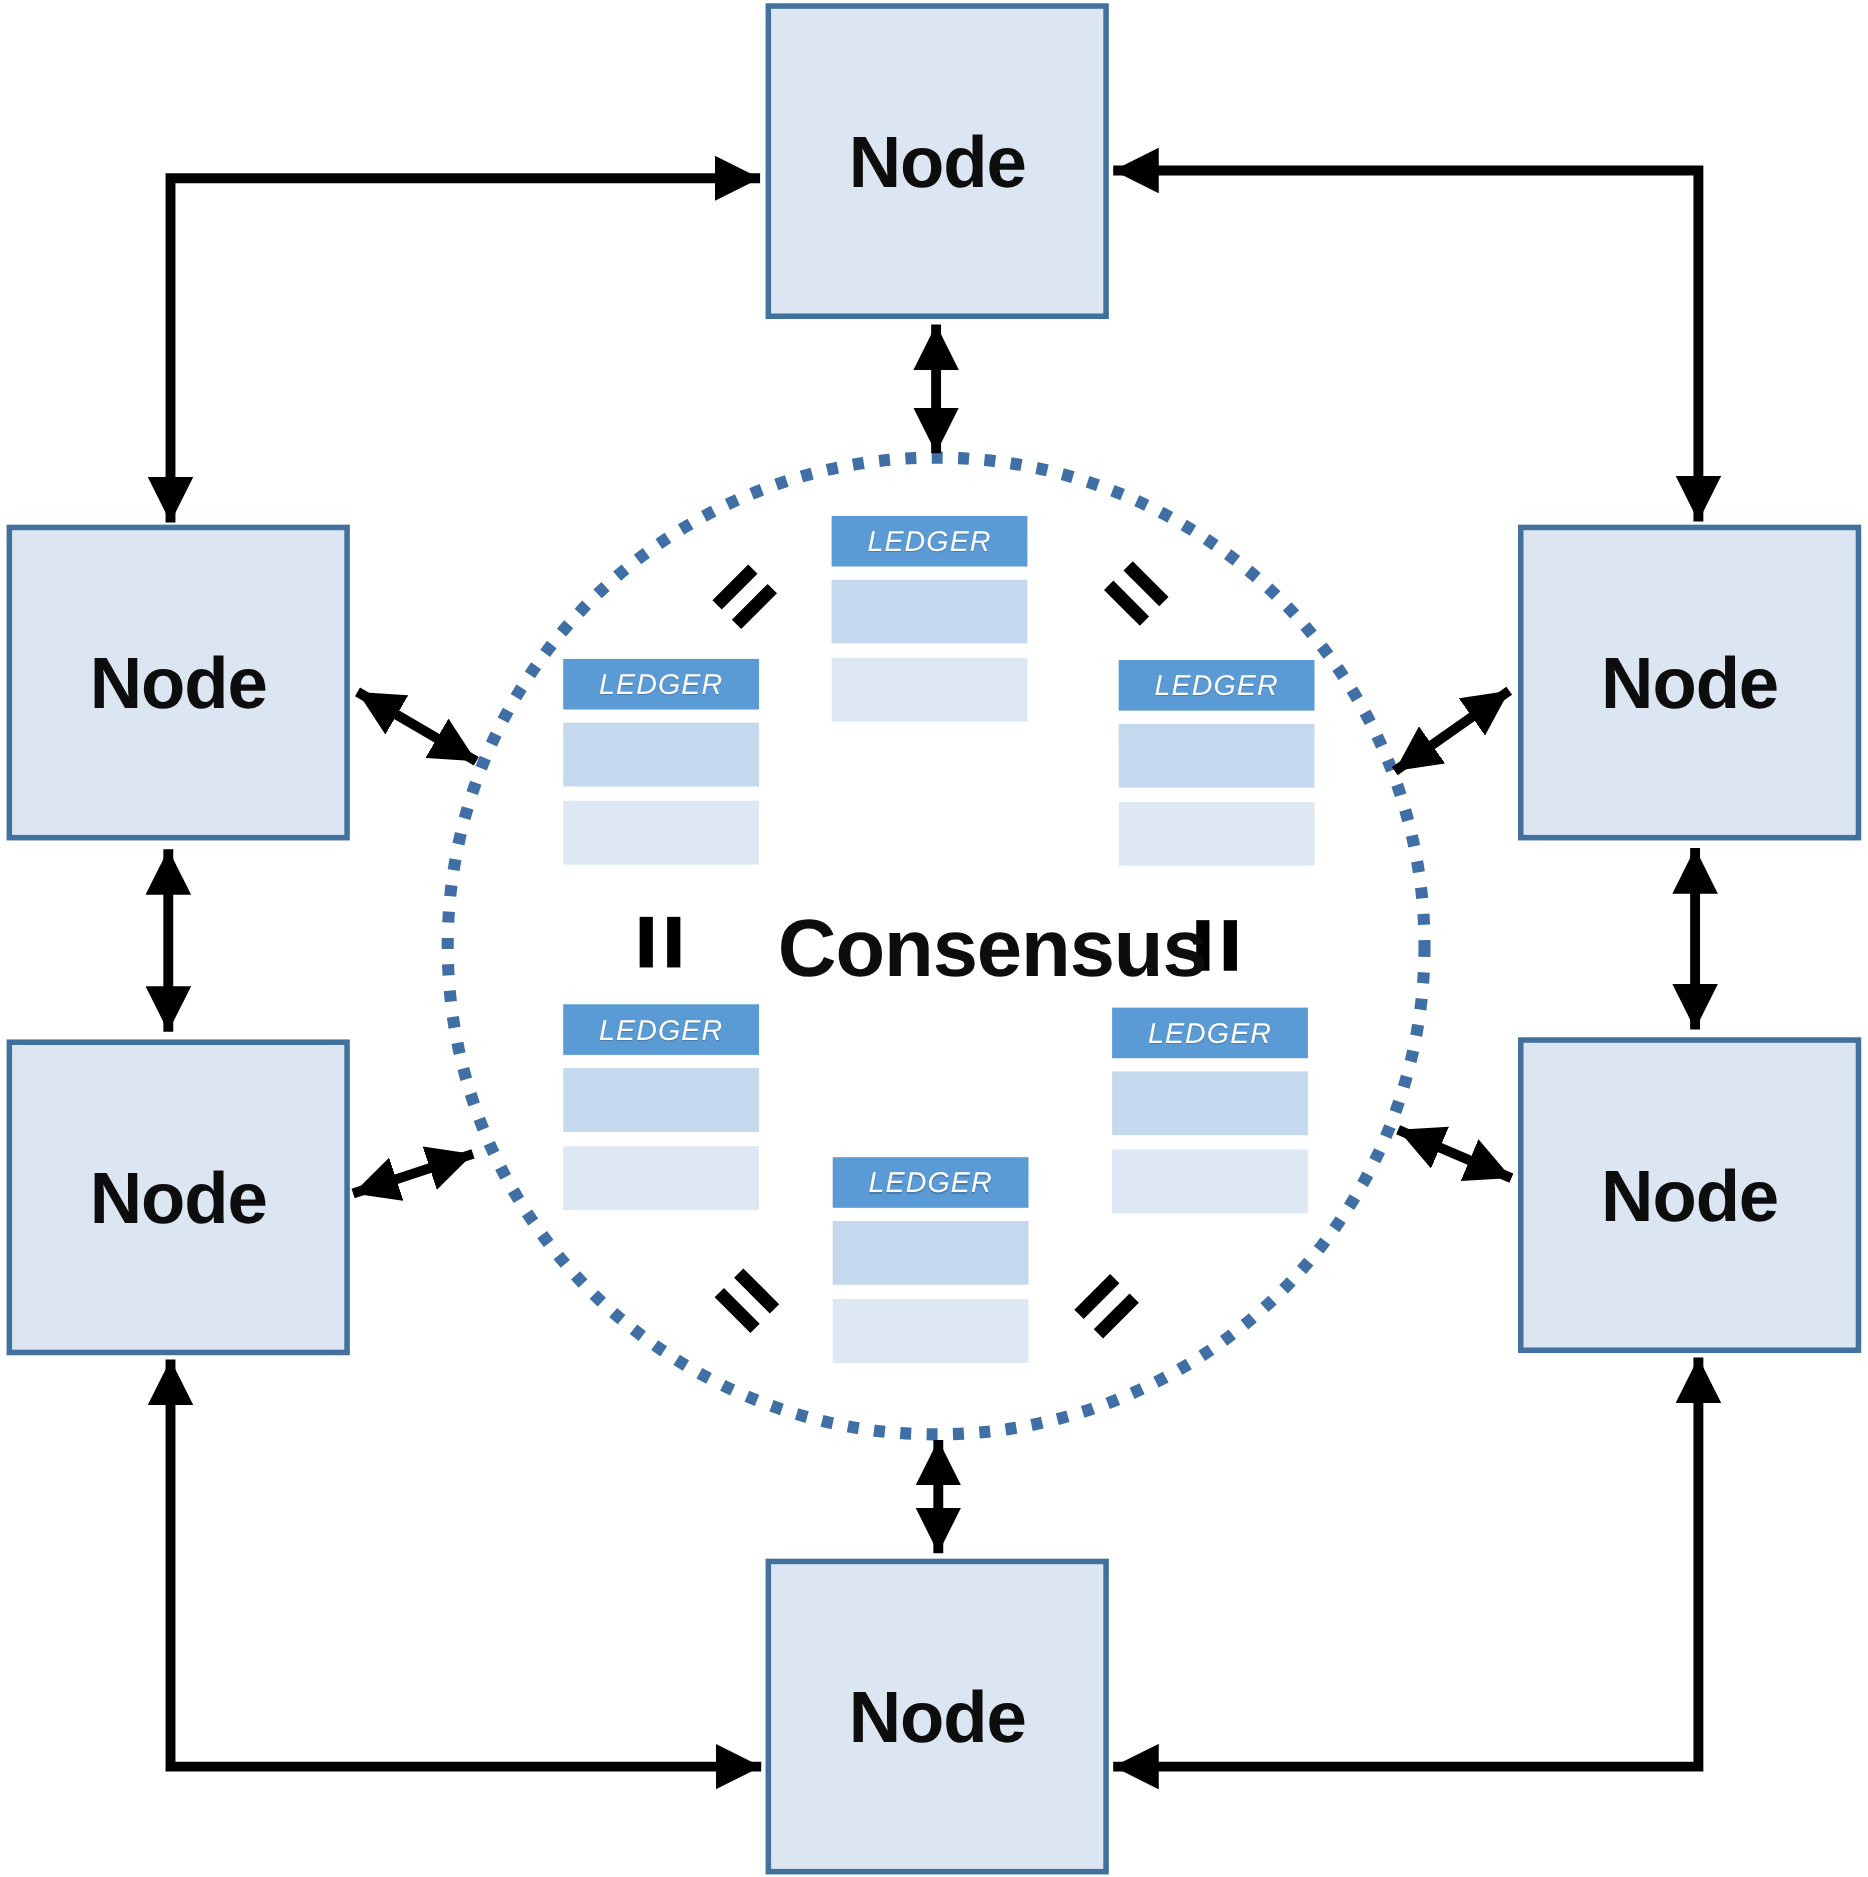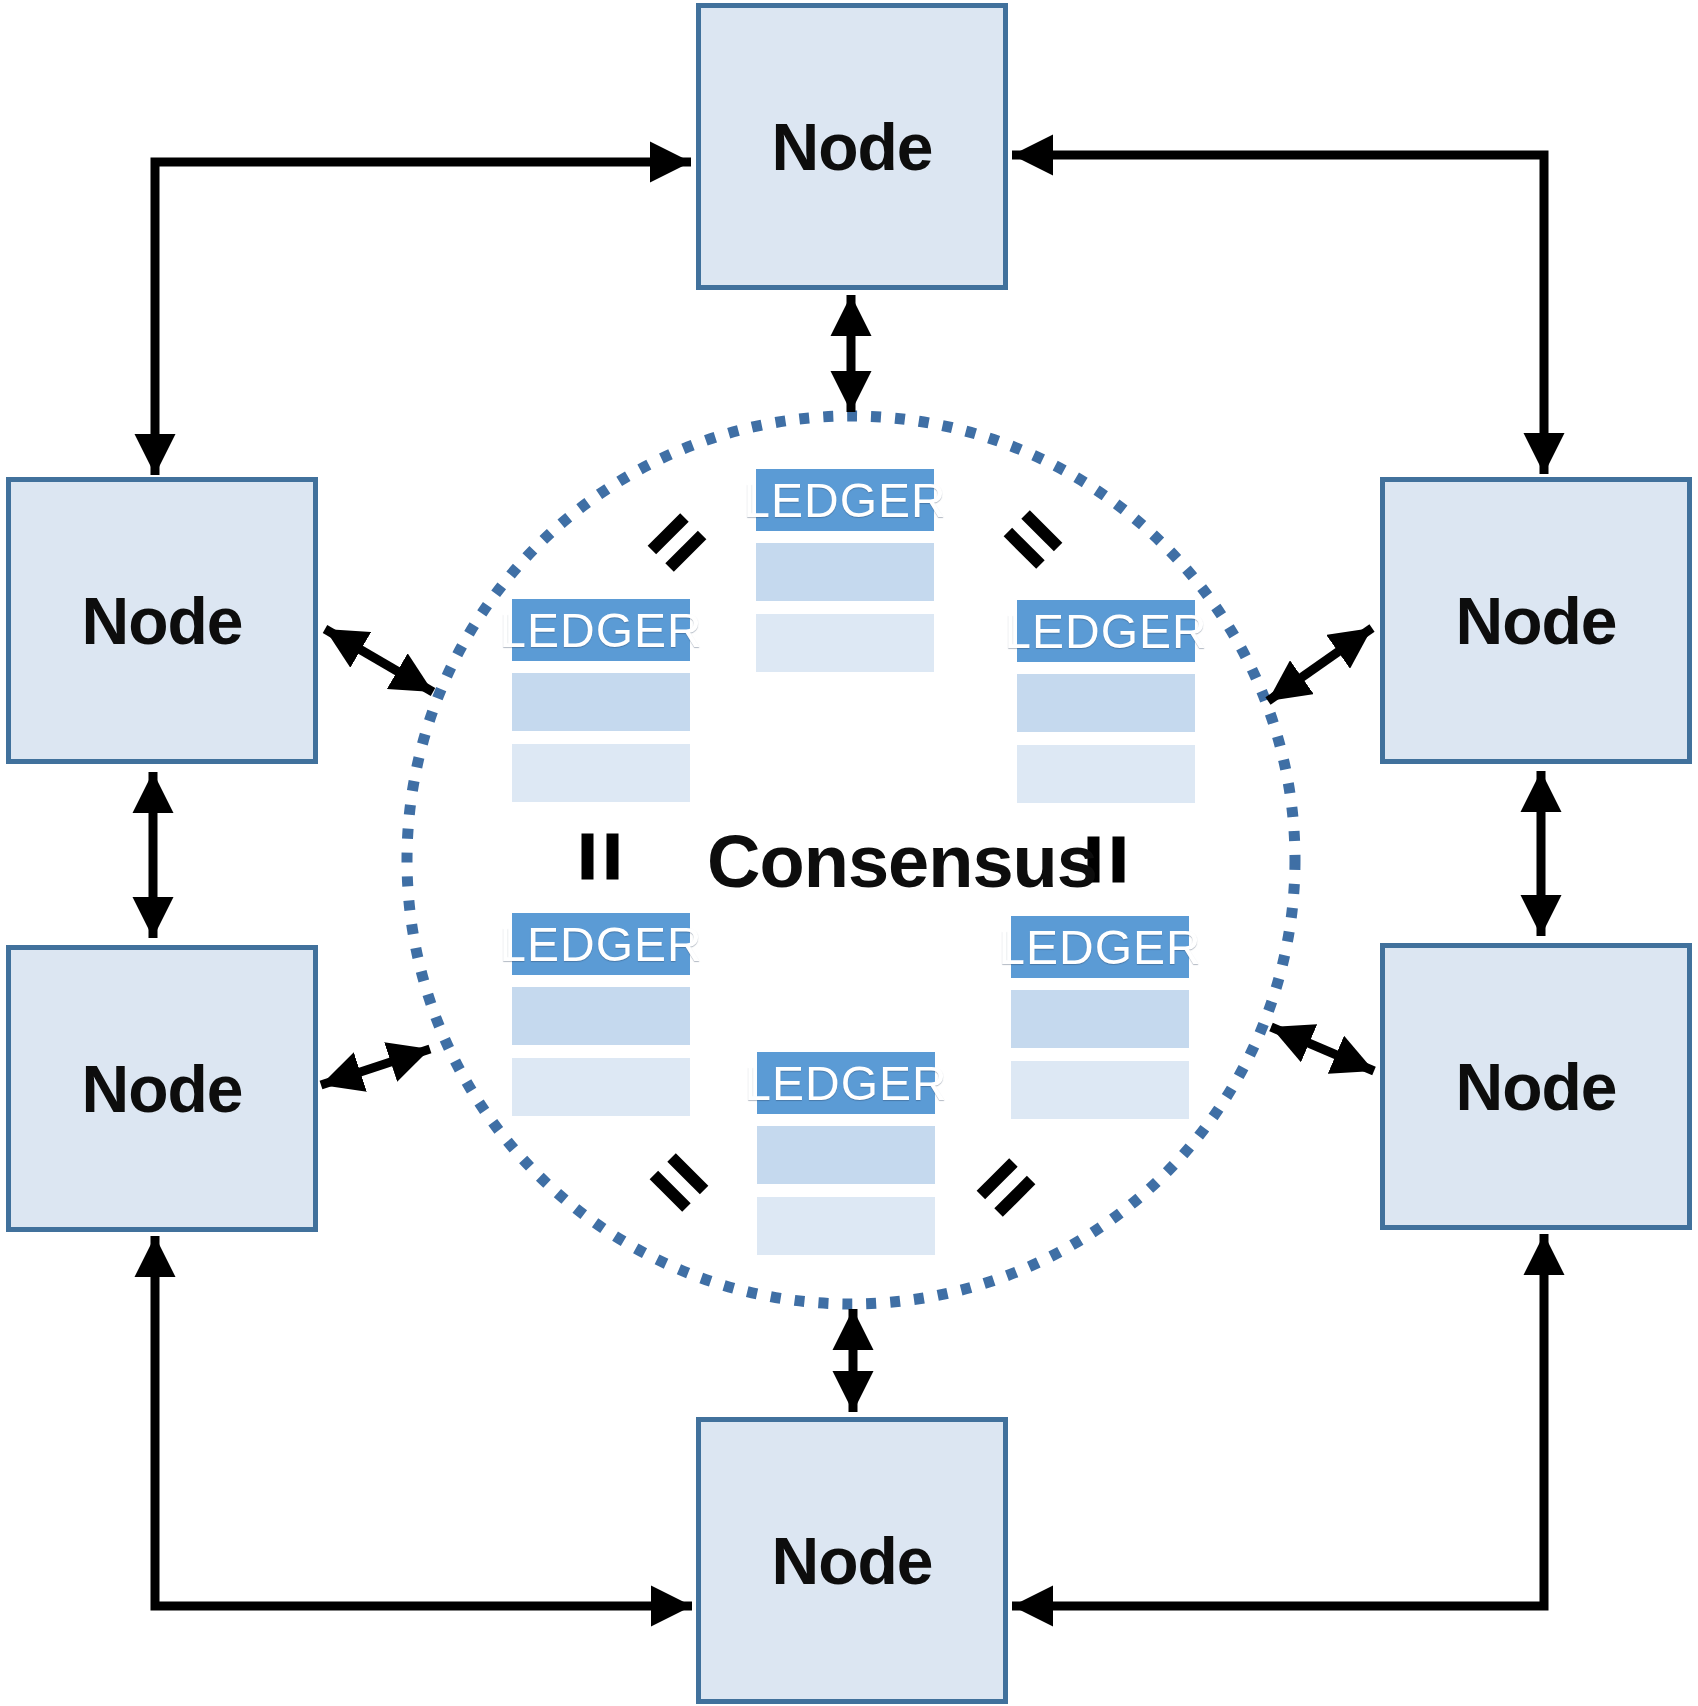--- a/index.html
+++ b/index.html
@@ -18,23 +18,23 @@
   .node span{font-size:66px;font-weight:bold;color:var(--text);letter-spacing:-1px;}
   .node.top{left:696px;top:3px;}
   .node.upper-left{left:6px;top:477px;}
   .node.upper-right{left:1380px;top:477px;}
   .node.lower-left{left:6px;top:945px;}
   .node.lower-right{left:1380px;top:943px;}
   .node.bottom{left:696px;top:1417px;}
 
   
   .ledger{position:absolute;width:178px;}
-  .ledger .hdr{height:62px;background:var(--ledger-header);display:flex;align-items:center;
-               justify-content:center;color:#ffffff;font-size:48px;letter-spacing:1px;
-               text-shadow:0 1px 1px rgba(40,60,90,.35);}
+  .ledger .hdr{height:46px;background:var(--ledger-header);display:flex;align-items:center;
+               justify-content:center;color:#ffffff;font-size:26px;letter-spacing:1px;
+               text-shadow:0 1px 1px rgba(40,60,90,.35);font-style:italic;}
   .ledger .r1{height:58px;background:var(--row1);margin-top:12px;}
   .ledger .r2{height:58px;background:var(--row2);margin-top:13px;}
   .ledger.l-top{left:756px;top:469px;}
   .ledger.l-ul{left:512px;top:599px;}
   .ledger.l-ur{left:1017px;top:600px;}
   .ledger.l-ll{left:512px;top:913px;}
   .ledger.l-lr{left:1011px;top:916px;}
   .ledger.l-bottom{left:757px;top:1052px;}
 
   

